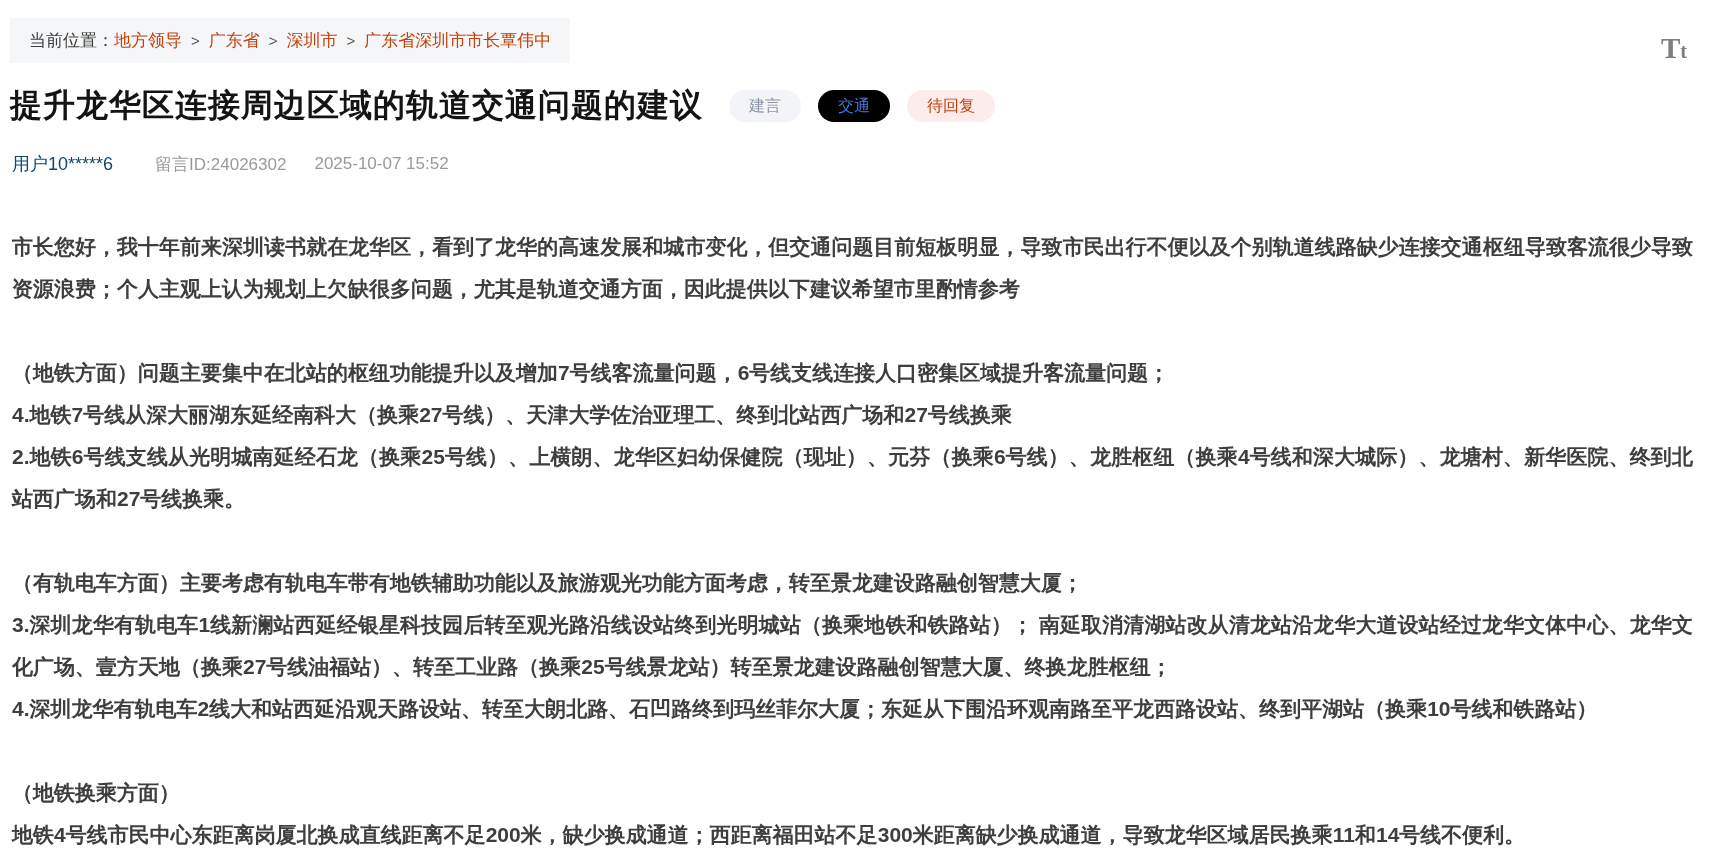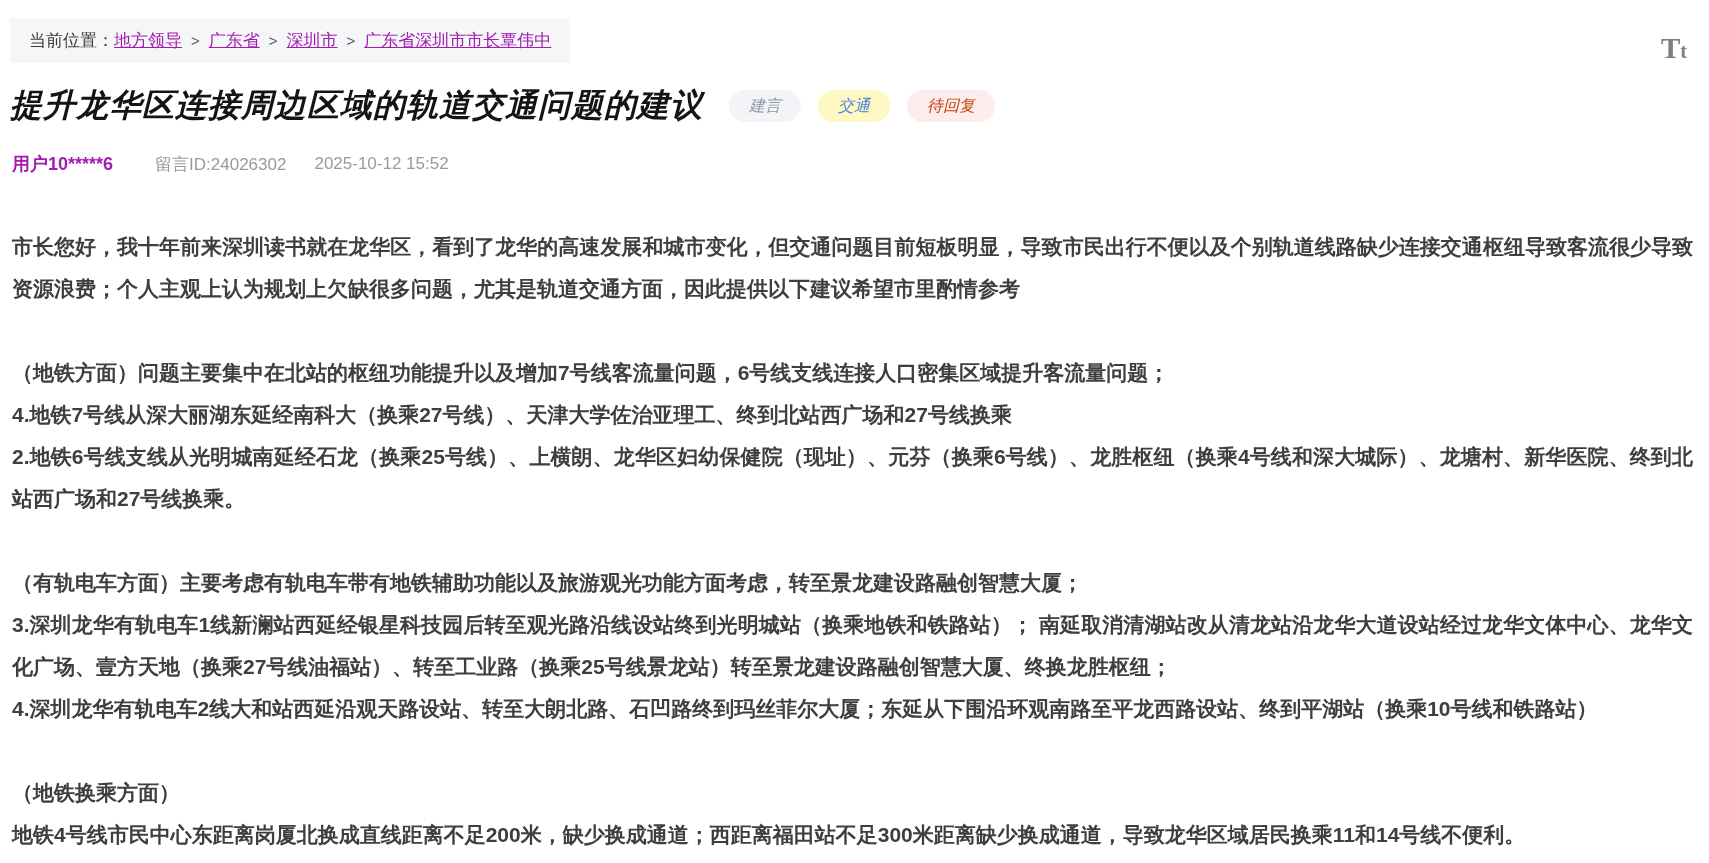--- a/index.html
+++ b/index.html
@@ -16,49 +16,48 @@
   }
   .breadcrumb {
     background:#f5f6f8;
     padding:11px 19px;
     font-size:17px;
     color:#3c3c3c;
     display:inline-flex;
     align-items:center;
   }
   .crumb-label { color:#3c3c3c; }
-  .crumb-link { color:#a21caf; cursor:pointer;text-decoration:underline; }
+  .crumb-link { color:#c2410c; cursor:pointer; }
   .crumb-sep { margin:0 9px; color:#555; font-size:15px; }
   .font-size-control {
     font-family:"Liberation Serif","DejaVu Serif",serif;
     color:#7e7e7e; cursor:pointer; line-height:1;
     margin-right:6px; user-select:none;
   }
   .tt-big { font-size:29px; font-weight:bold; }
   .tt-small { font-size:20px; font-weight:bold; }
   .title-row {
     display:flex; align-items:center;
     margin:21px 10px 11px 10px;
-    font-style:italic;
   }
   h1.title {
     font-size:32px; color:#141414; font-weight:bold;
     letter-spacing:1px; white-space:nowrap;
   }
   .tags { display:flex; gap:17px; margin-left:26px; }
   .tag {
     font-size:16px; padding:6px 20px; border-radius:17px;
     white-space:nowrap; line-height:1.2;
   }
   .meta-row {
     margin:24px 10px 0 12px;
     font-size:17px; color:#9a9a9a;
     display:flex; align-items:center;
   }
-  .meta-user { font-weight:bold; color:#a21caf; margin-right:42px; font-size:18px; }
+  .meta-user { font-weight:normal; color:#0c4a6e; margin-right:42px; font-size:18px; }
   .meta-id { margin-right:28px; }
   .body {
     margin:50px 16px 0 12px;
     font-size:21px; line-height:42px; color:#3e3e3e;
     text-align:justify;
   }
   .para { min-height:42px;font-weight:bold; }
 </style>
 </head>
 <body>
@@ -72,29 +71,29 @@
     </div>
     <div class="font-size-control">
       <span class="tt-big">T</span><span class="tt-small">t</span>
     </div>
   </div>
 
   <div class="title-row">
     <h1 class="title">提升龙华区连接周边区域的轨道交通问题的建议</h1>
     <div class="tags">
         <span class="tag" style="color: rgb(139, 149, 165); background: rgb(242, 244, 247);">建言</span>
-        <span class="tag" style="color: rgb(75, 123, 224); background: #fef9c3;">交通</span>
+        <span class="tag" style="color: rgb(75, 123, 224); background: #000000;">交通</span>
         <span class="tag" style="color: #c2410c; background: rgb(252, 236, 236);">待回复</span>
       </div>
   </div>
 
   <div class="meta-row">
     <span class="meta-user">用户10*****6</span>
     <span class="meta-id">留言ID:24026302</span>
-    <span class="meta-time">2025-10-12 15:52</span>
+    <span class="meta-time">2025-10-07 15:52</span>
   </div>
 
   <div class="body">
       <div class="para">市长您好，我十年前来深圳读书就在龙华区，看到了龙华的高速发展和城市变化，但交通问题目前短板明显，导致市民出行不便以及个别轨道线路缺少连接交通枢纽导致客流很少导致资源浪费；个人主观上认为规划上欠缺很多问题，尤其是轨道交通方面，因此提供以下建议希望市里酌情参考</div>
       <div class="para blank"></div>
       <div class="para">（地铁方面）问题主要集中在北站的枢纽功能提升以及增加7号线客流量问题，6号线支线连接人口密集区域提升客流量问题；</div>
       <div class="para">4.地铁7号线从深大丽湖东延经南科大（换乘27号线）、天津大学佐治亚理工、终到北站西广场和27号线换乘</div>
       <div class="para">2.地铁6号线支线从光明城南延经石龙（换乘25号线）、上横朗、龙华区妇幼保健院（现址）、元芬（换乘6号线）、龙胜枢纽（换乘4号线和深大城际）、龙塘村、新华医院、终到北站西广场和27号线换乘。</div>
       <div class="para blank"></div>
       <div class="para">（有轨电车方面）主要考虑有轨电车带有地铁辅助功能以及旅游观光功能方面考虑，转至景龙建设路融创智慧大厦；</div>

